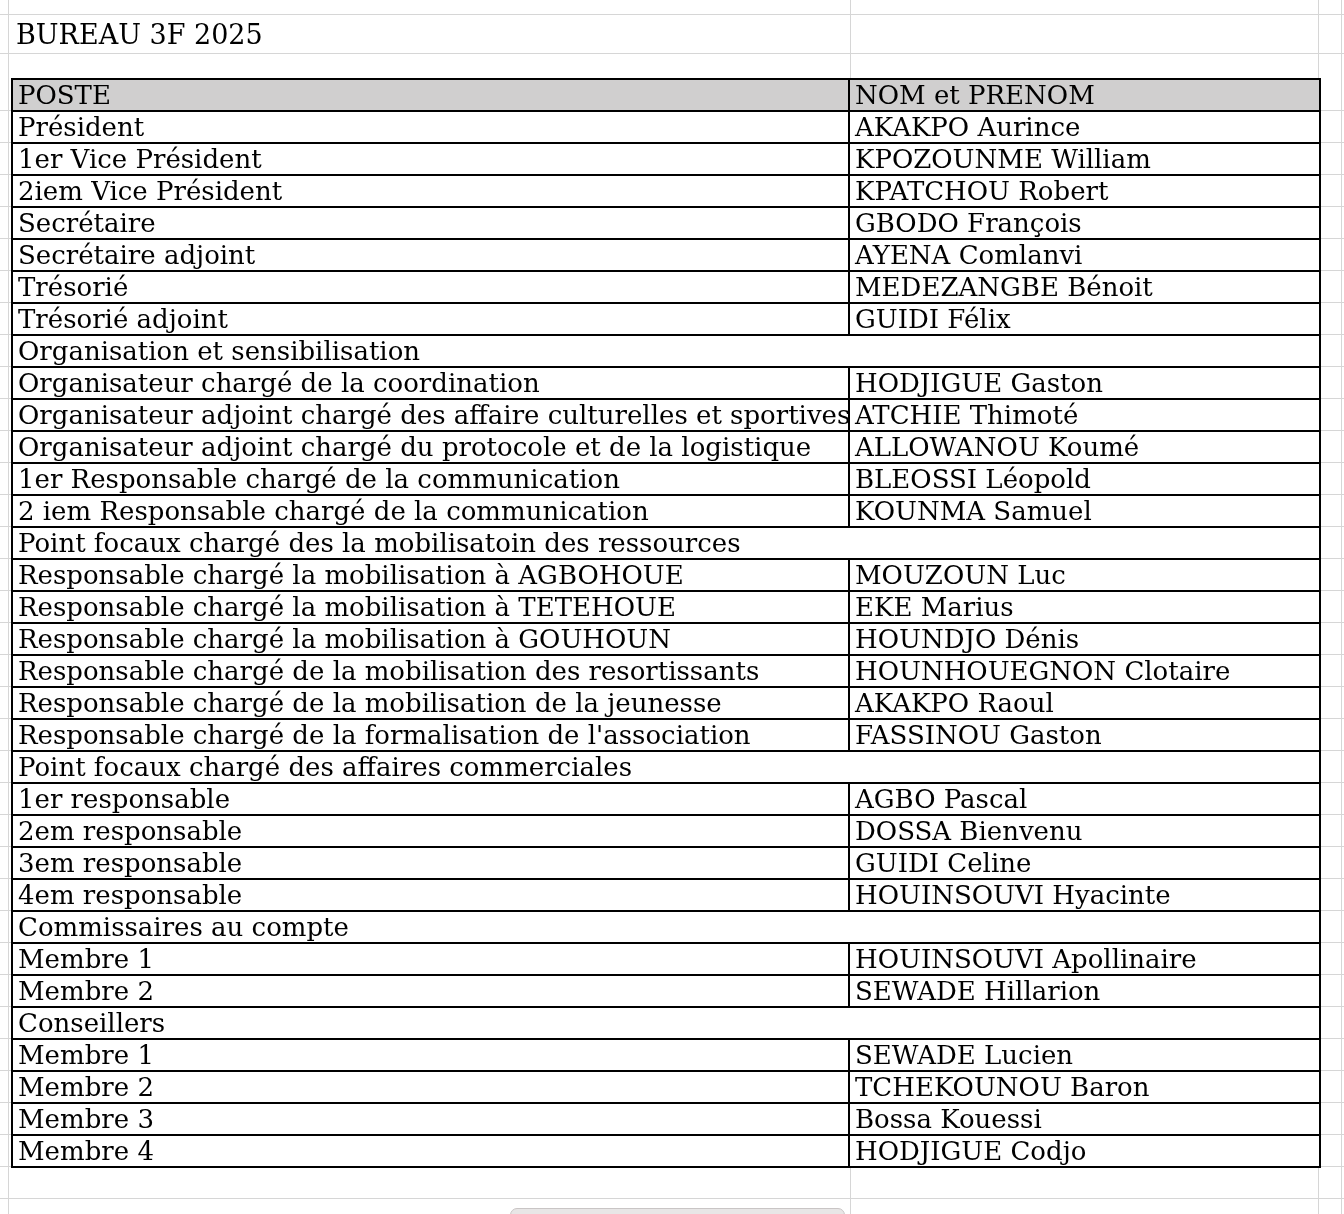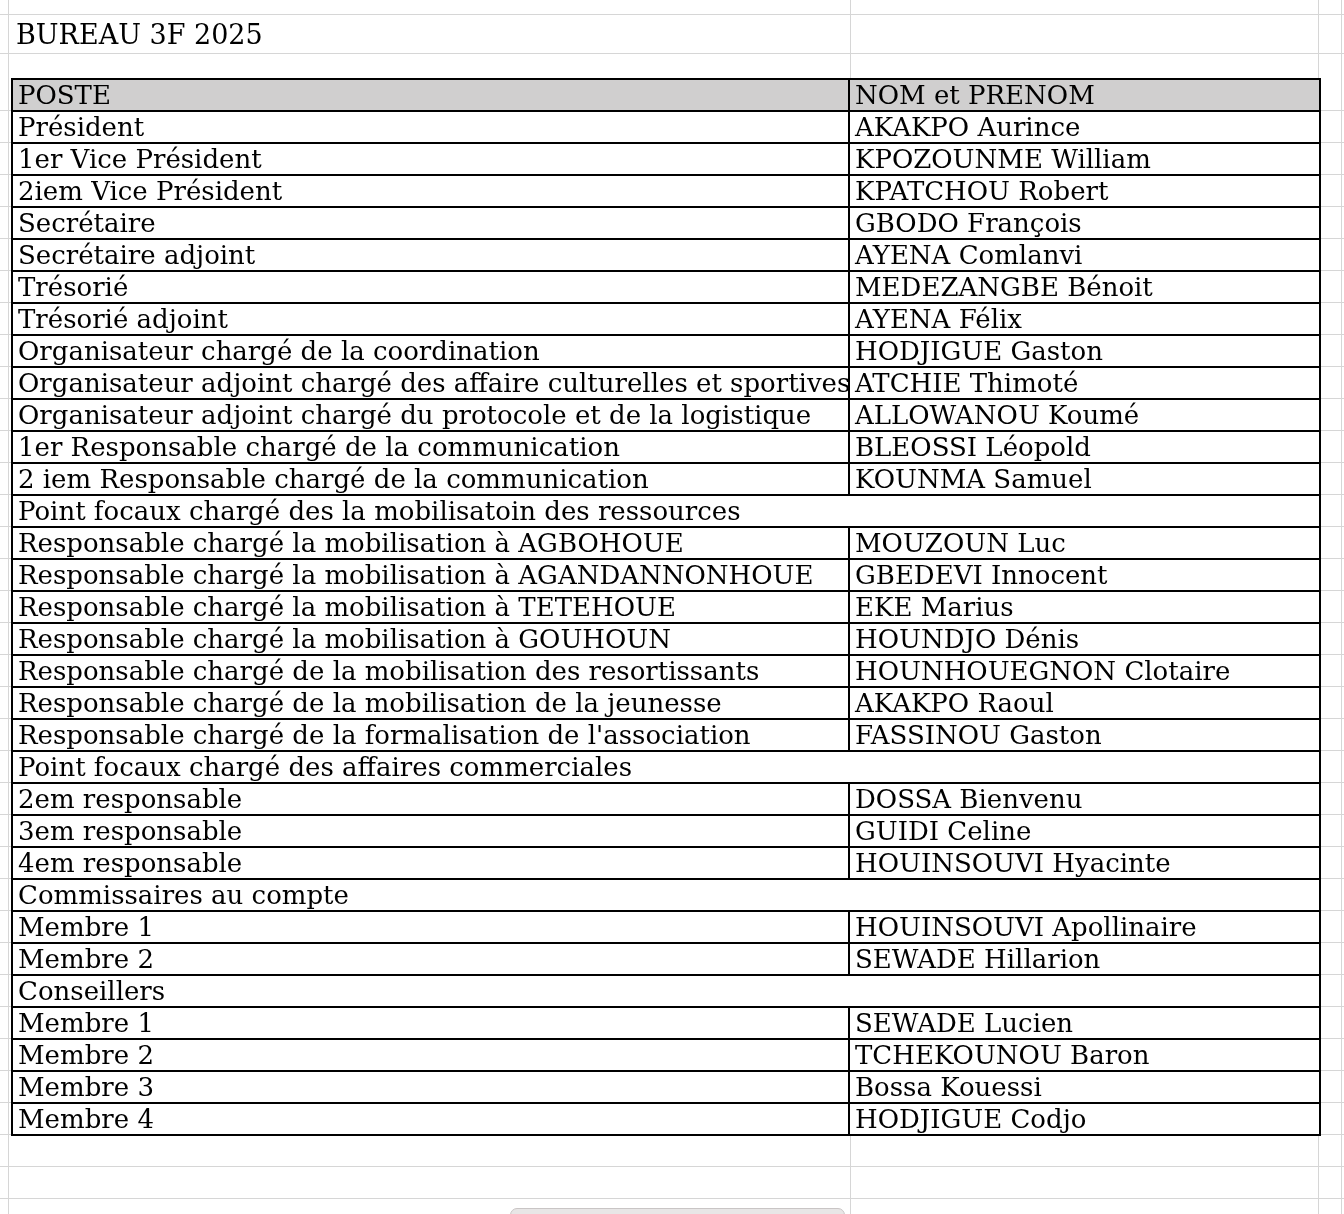--- a/index.html
+++ b/index.html
@@ -130,21 +130,24 @@
       <tr>
         <td>Secrétaire adjoint</td>
         <td>AYENA Comlanvi</td>
       </tr>
       <tr>
         <td>Trésorié</td>
         <td>MEDEZANGBE Bénoit</td>
       </tr>
       <tr>
         <td>Trésorié adjoint</td>
-        <td>AYENA Félix</td>
+        <td>GUIDI Félix</td>
+      </tr>
+      <tr>
+        <td colspan="2" class="section">Organisation et sensibilisation</td>
       </tr>
       <tr>
         <td>Organisateur chargé de la coordination</td>
         <td>HODJIGUE Gaston</td>
       </tr>
       <tr>
         <td>Organisateur adjoint chargé des affaire culturelles et sportives</td>
         <td>ATCHIE Thimoté</td>
       </tr>
       <tr>
@@ -160,24 +163,20 @@
         <td>KOUNMA Samuel</td>
       </tr>
       <tr>
         <td colspan="2" class="section">Point focaux chargé des la mobilisatoin des ressources</td>
       </tr>
       <tr>
         <td>Responsable chargé la mobilisation à AGBOHOUE</td>
         <td>MOUZOUN Luc</td>
       </tr>
       <tr>
-        <td>Responsable chargé la mobilisation à AGANDANNONHOUE</td>
-        <td>GBEDEVI Innocent</td>
-      </tr>
-      <tr>
         <td>Responsable chargé la mobilisation à TETEHOUE</td>
         <td>EKE Marius</td>
       </tr>
       <tr>
         <td>Responsable chargé la mobilisation à GOUHOUN</td>
         <td>HOUNDJO Dénis</td>
       </tr>
       <tr>
         <td>Responsable chargé de la mobilisation des resortissants</td>
         <td>HOUNHOUEGNON Clotaire</td>
@@ -187,20 +186,24 @@
         <td>AKAKPO Raoul</td>
       </tr>
       <tr>
         <td>Responsable chargé de la formalisation de l'association</td>
         <td>FASSINOU Gaston</td>
       </tr>
       <tr>
         <td colspan="2" class="section">Point focaux chargé des affaires commerciales</td>
       </tr>
       <tr>
+        <td>1er responsable</td>
+        <td>AGBO Pascal</td>
+      </tr>
+      <tr>
         <td>2em responsable</td>
         <td>DOSSA Bienvenu</td>
       </tr>
       <tr>
         <td>3em responsable</td>
         <td>GUIDI Celine</td>
       </tr>
       <tr>
         <td>4em responsable</td>
         <td>HOUINSOUVI Hyacinte</td>

